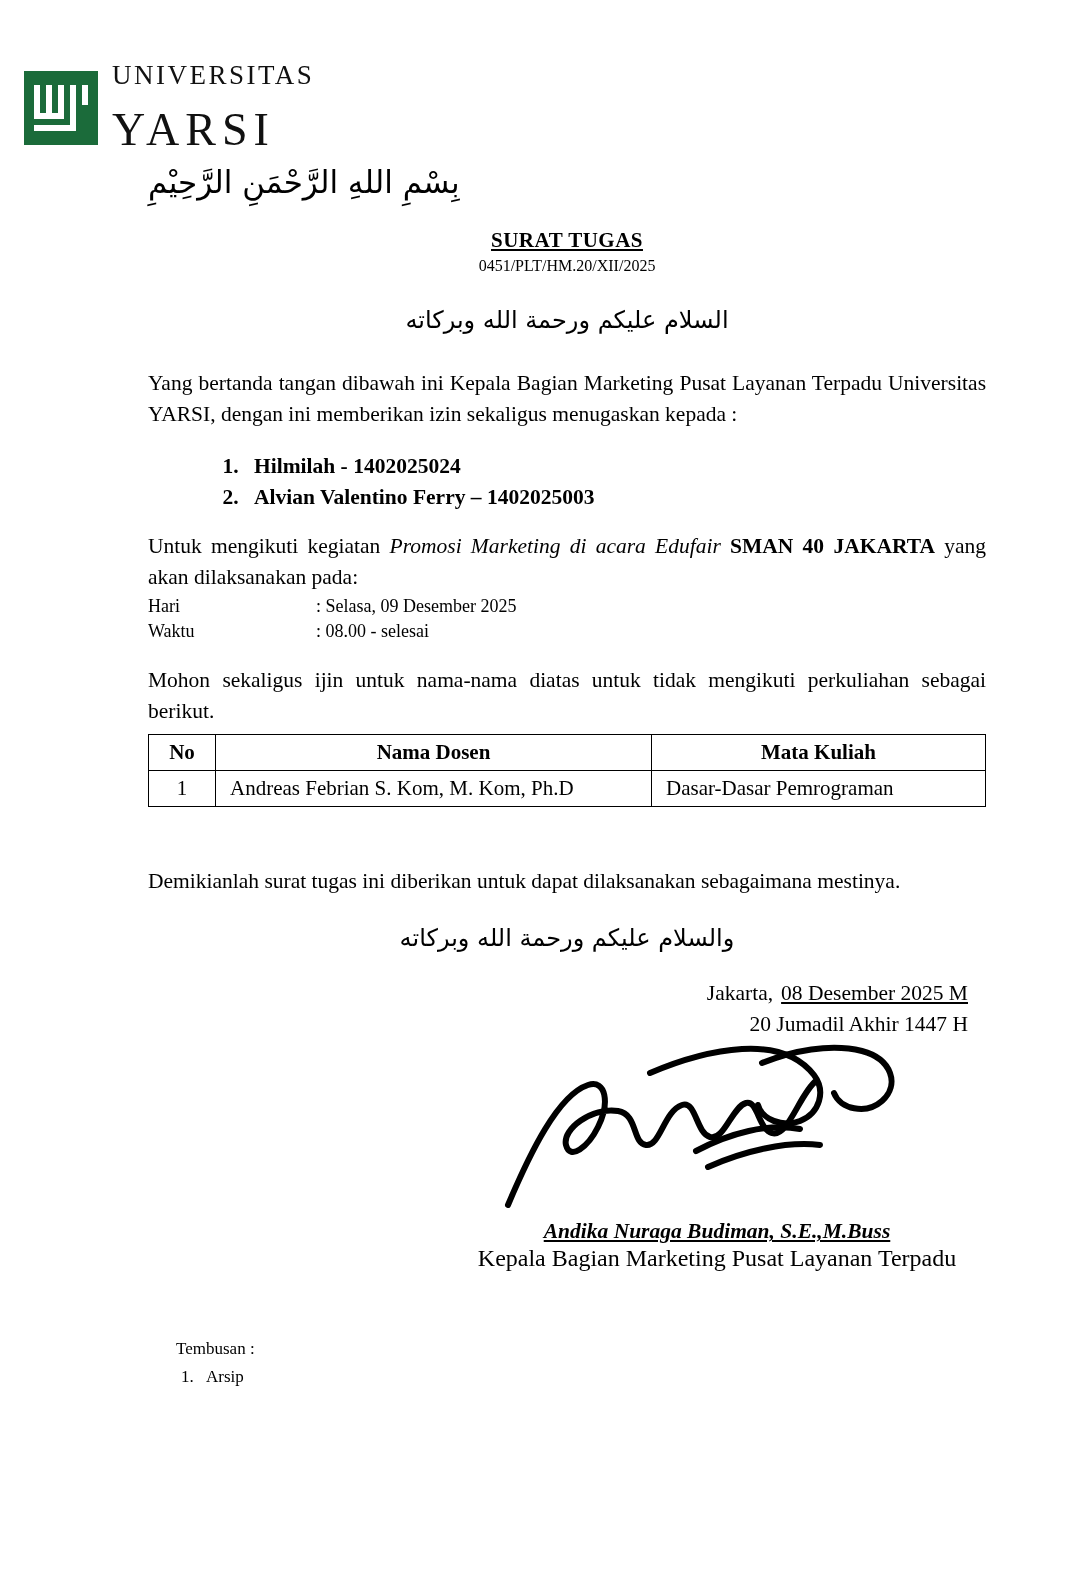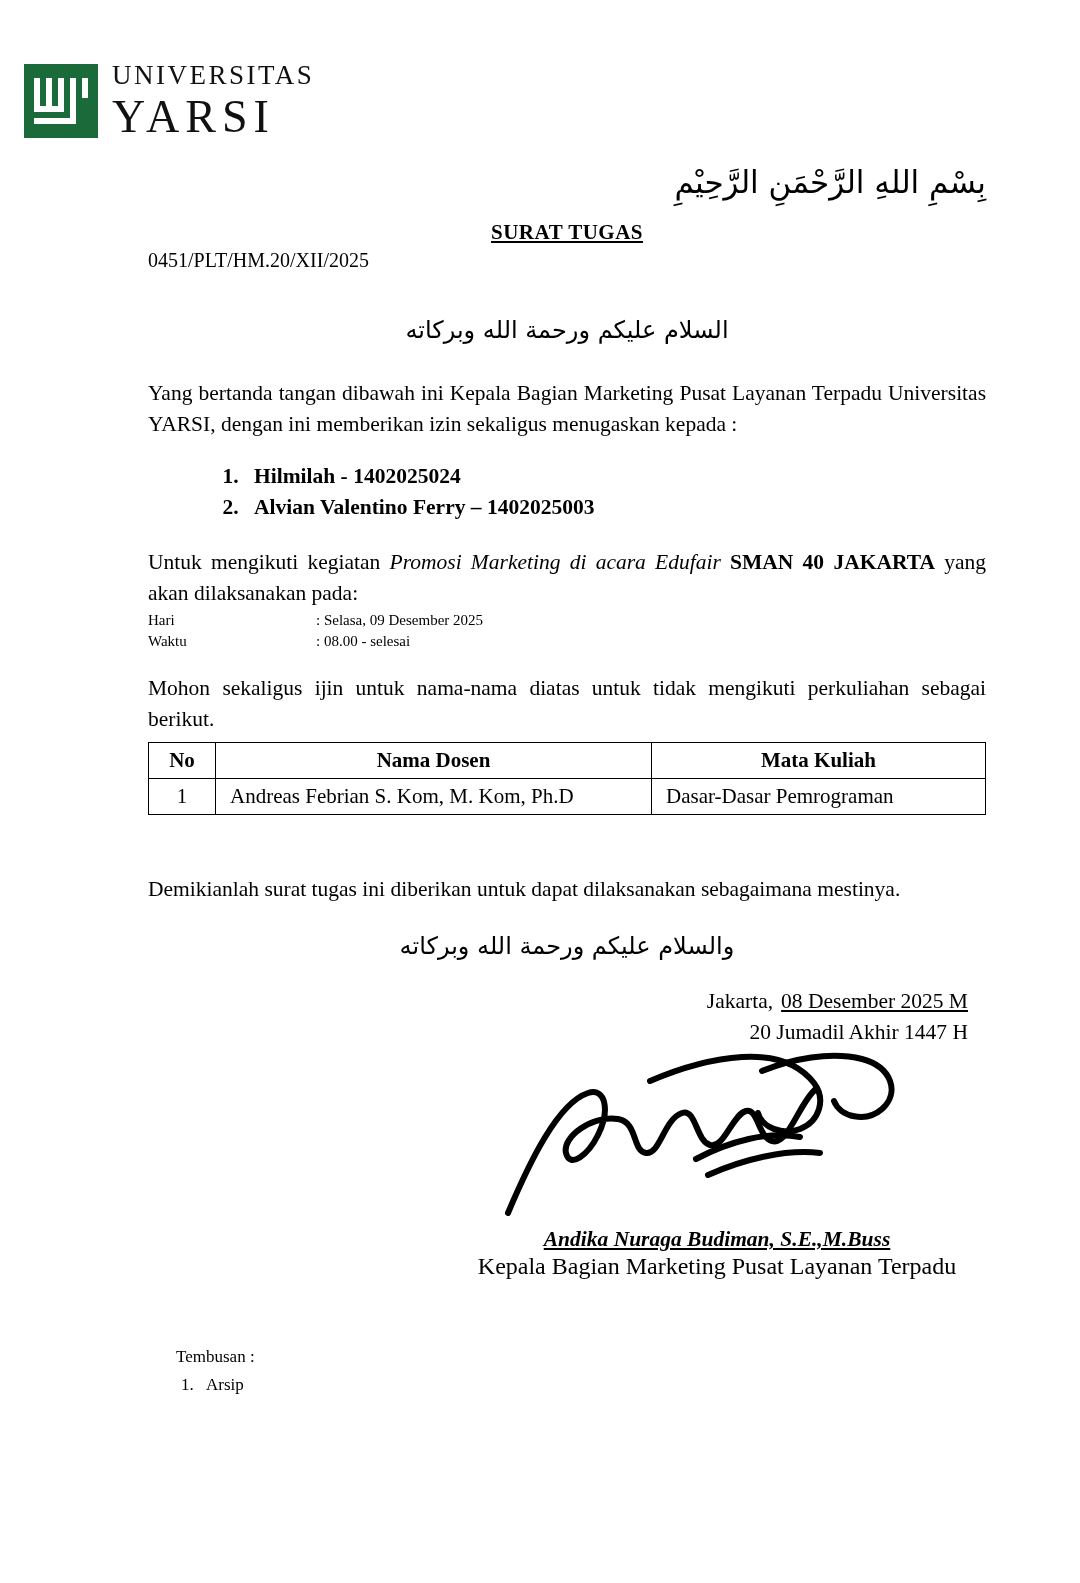--- a/index.html
+++ b/index.html
@@ -48,91 +48,92 @@
     font-family: "Liberation Serif", serif;
     font-size: 27px;
     letter-spacing: 2.5px;
     color: #111;
   }
   .logo-yarsi {
     font-family: "Liberation Serif", serif;
     font-size: 46px;
     letter-spacing: 6px;
     color: #111;
-    margin-top: 5px;
+    margin-top: 18px;
   }
 
   
   .content {
     position: absolute;
     top: 160px;
     left: 148px;
     width: 838px;
   }
 
   .basmalah {
-    text-align: right;
+    text-align: left;
     font-size: 31px;
     font-family: "DejaVu Sans", sans-serif;
     direction: rtl;
     margin-top: 4px;
-    margin-bottom: 20px;
+    margin-bottom: 28px;
     letter-spacing: -1px;
   }
 
   .doc-title {
     text-align: center;
     font-size: 21px;
     font-weight: bold;
     text-decoration: underline;
     letter-spacing: 0.5px;
     margin-bottom: 4px;
   }
   .doc-number {
-    font-size: 20px;
-    margin-bottom: 44px;
+    text-align: center;
+    font-size: 16px;
+    margin-bottom: 31px;
   }
 
   .salam {
     text-align: center;
     font-size: 24px;
     font-family: "DejaVu Sans", sans-serif;
     direction: rtl;
     margin-bottom: 34px;
   }
 
   p.para {
     font-size: 21.5px;
     line-height: 1.42;
     text-align: justify;
     margin: 0 0 22px 0;
   }
 
   ol.assignees {
-    margin: 0 0 24px 0;
+    margin: 0 0 18px 0;
     padding-left: 96px;
     font-size: 21.5px;
     font-weight: bold;
   }
   ol.assignees li {
     line-height: 1.45;
     padding-left: 10px;
   }
 
   .activity {
     font-size: 21.5px;
     line-height: 1.42;
     margin: 0 0 2px 0;
     text-align: justify;
   }
   .activity .ital { font-style: italic; }
   .activity .bold { font-weight: bold; }
 
   .detail-row {
-    font-size: 15px;
+    font-size: 18px;
     line-height: 1.36;
     display: flex;
   }
   .detail-label { width: 168px; flex: none; }
   .detail-value { flex: 1; }
 
   .note {
     font-size: 21.5px;
     line-height: 1.42;
     margin: 22px 0 8px 0;

